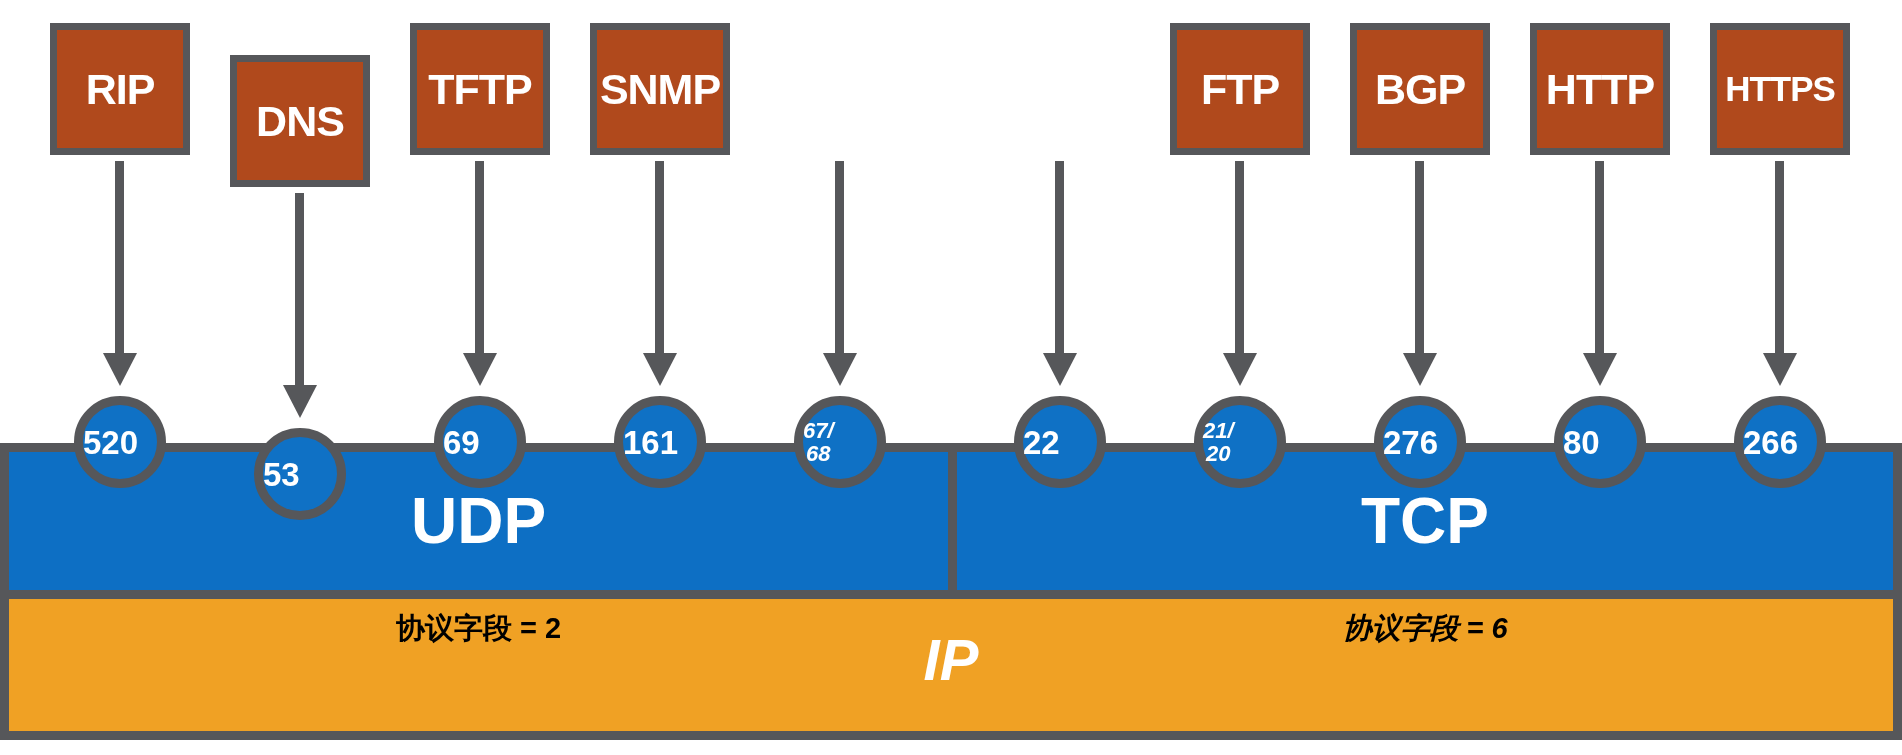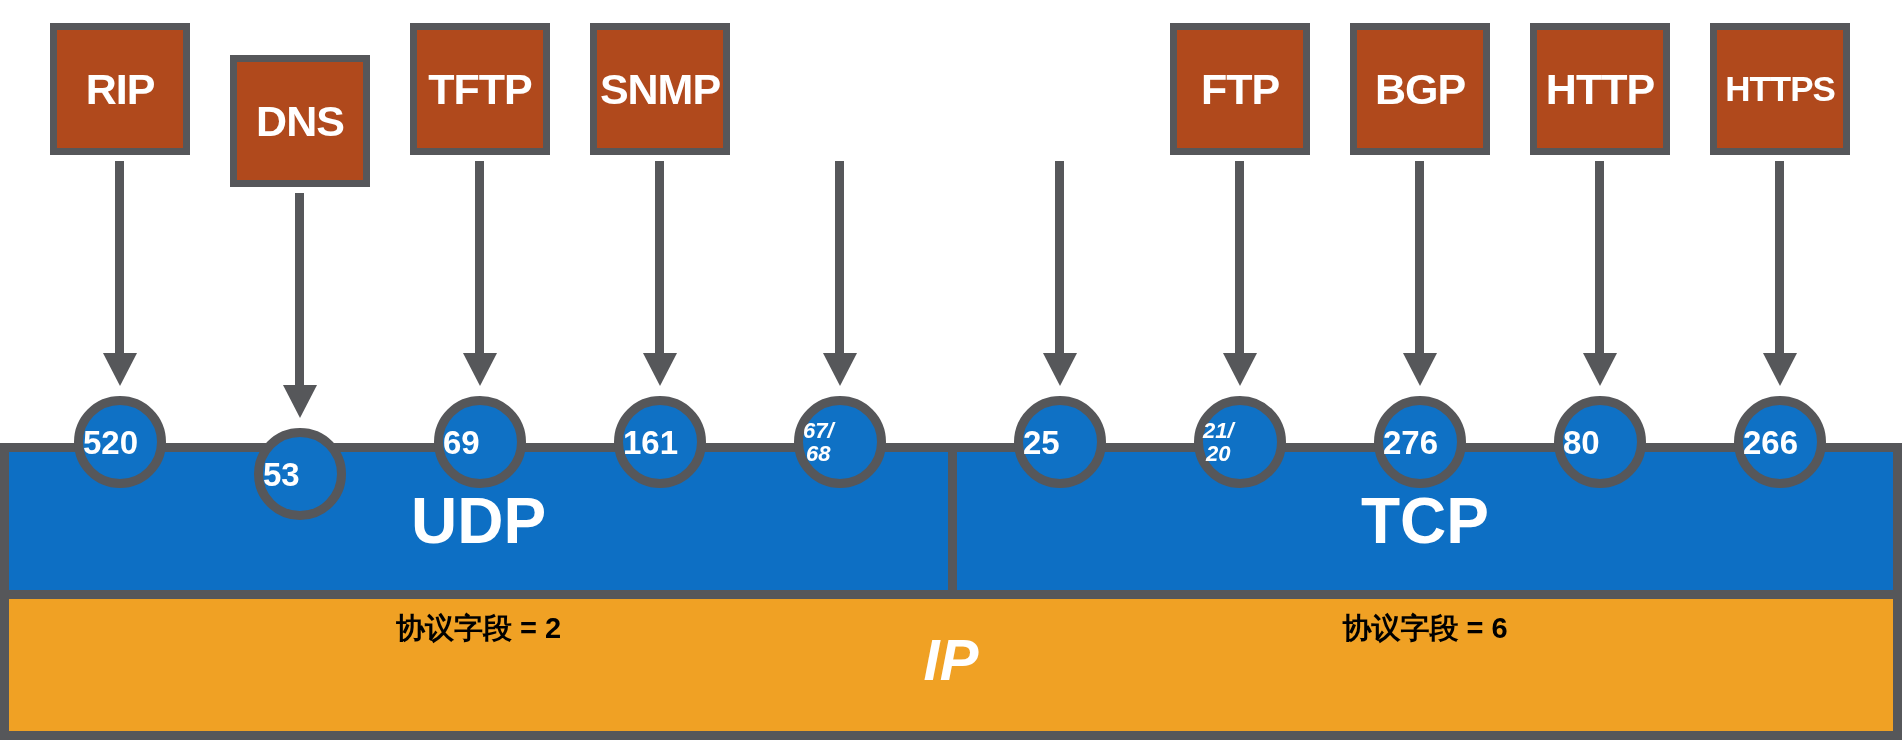--- a/index.html
+++ b/index.html
@@ -61,21 +61,21 @@
   .hdivider{height:9px;background:var(--c-border);}
   .band-label{
     color:var(--c-text-light);font-weight:bold;font-size:64px;letter-spacing:0px;
   }
   .ip-row{flex:1;background:var(--c-band-orange);position:relative;}
   .proto-field{
     position:absolute;top:10px;color:var(--c-text-dark);font-weight:bold;
     font-size:29px;text-align:center;white-space:nowrap;
   }
   .proto-field.left{left:0;width:939px;}
-  .proto-field.right{left:948px;width:936px;}
+  .proto-field.right{left:948px;width:936px;font-style:italic;}
   .ip-label{
     position:absolute;top:27px;left:0;width:100%;text-align:center;
     color:var(--c-text-light);font-weight:bold;font-size:58px;font-style:italic;
   }
 </style>
 </head>
 <body>
 
 <div class="stage">
 
@@ -145,21 +145,21 @@
         <span class="port-num small">
             <div>67/</div>
             <div>68</div>
           </span>
       </div>
     </div>
       <div class="col" style="left: 990px;">
       <div class="arrow-line"></div>
       <div class="arrow-head"></div>
       <div class="port-circle">
-        <span class="port-num">25</span>
+        <span class="port-num">22</span>
       </div>
     </div>
       <div class="col" style="left: 1170px;">
       <div class="proto-box">
         <span class="proto-label">FTP</span>
       </div>
       <div class="arrow-line"></div>
       <div class="arrow-head"></div>
       <div class="port-circle">
         <span class="port-num small">

